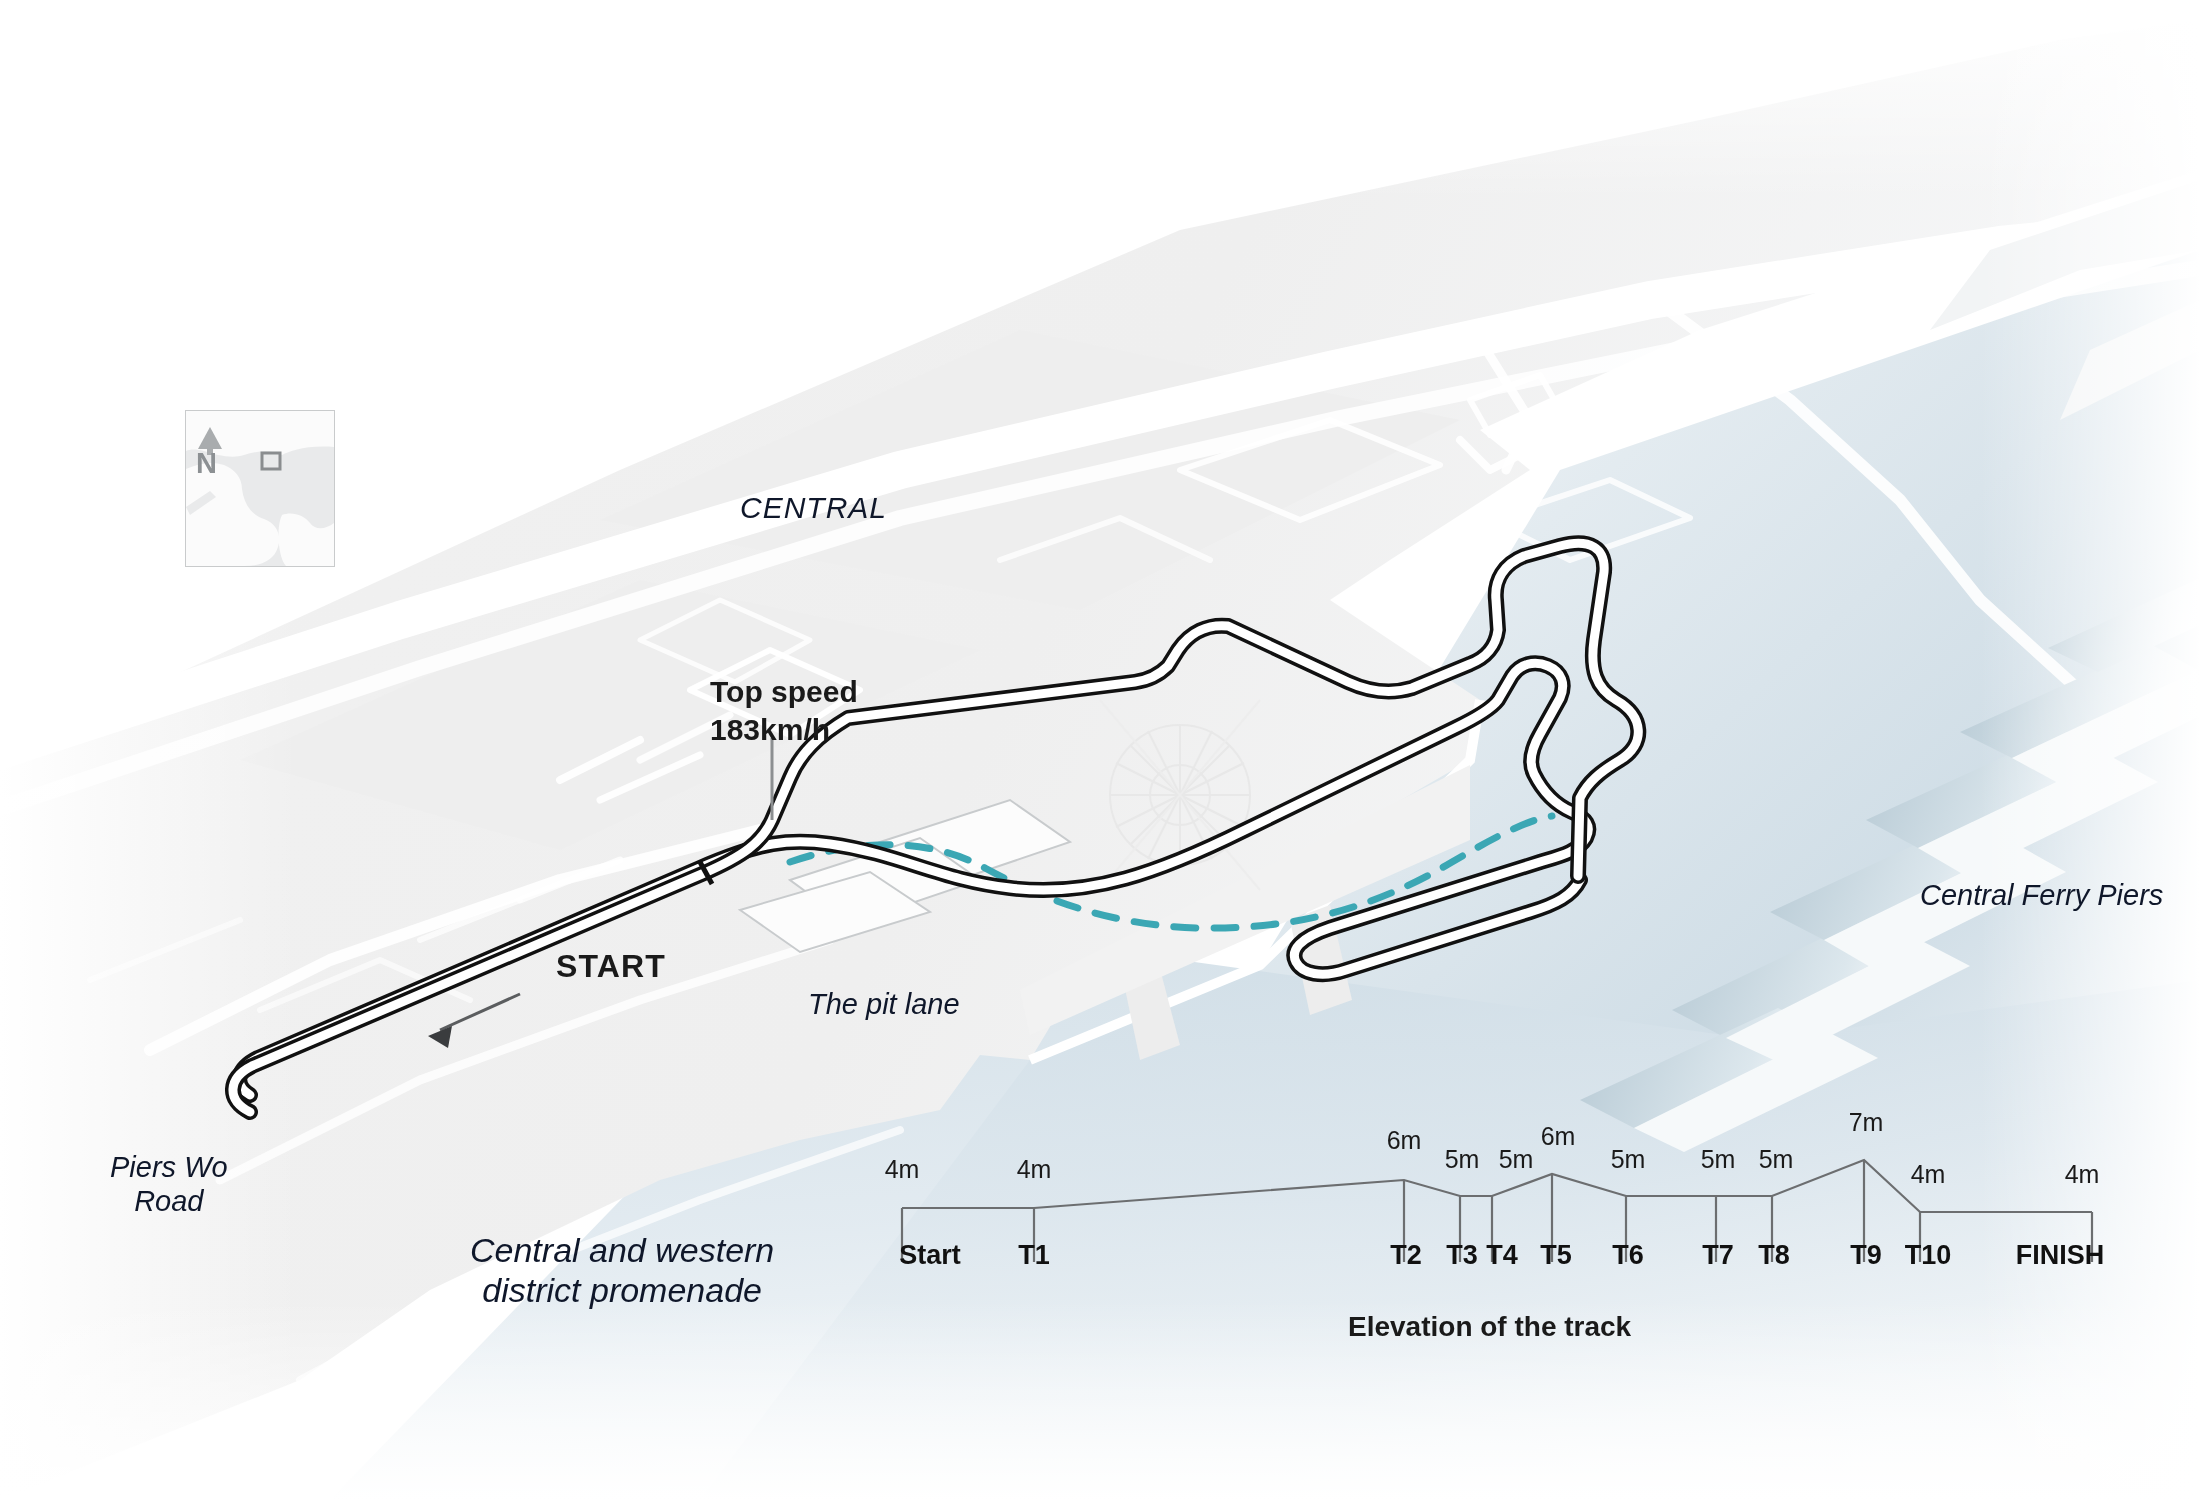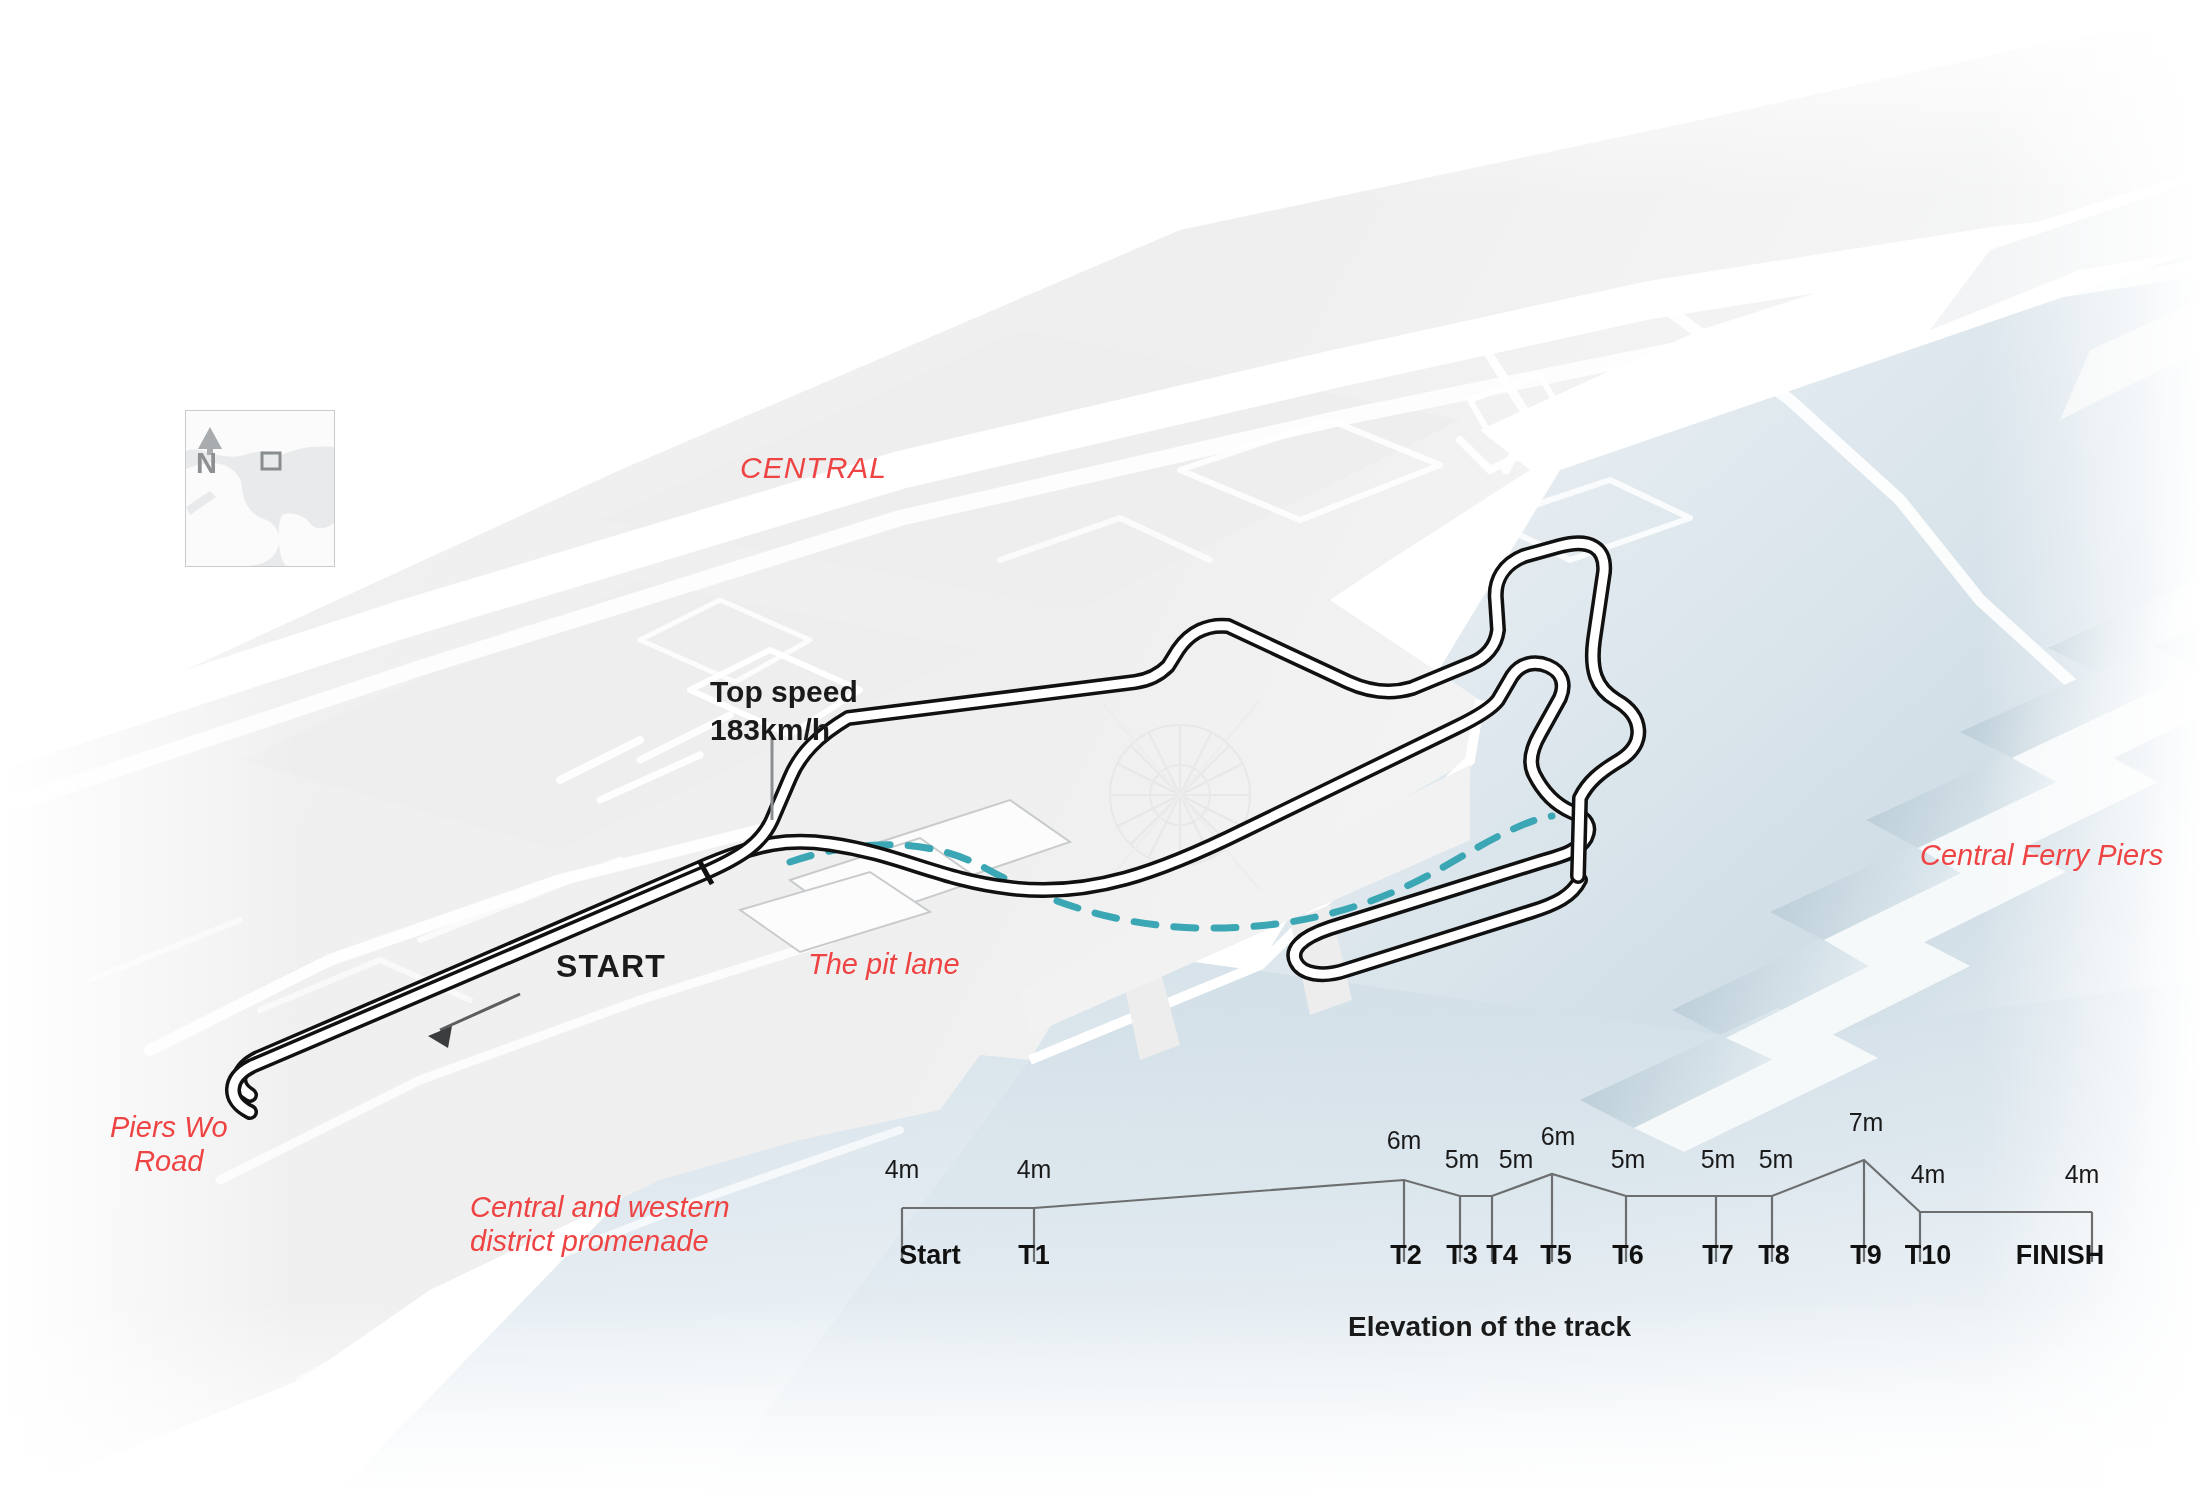--- a/index.html
+++ b/index.html
@@ -5,27 +5,27 @@
   html,body{margin:0;padding:0;}
   body{
     width:2200px;height:1500px;overflow:hidden;
     font-family:"Liberation Sans","DejaVu Sans",sans-serif;
     background:#ffffff;
   }
   #stage{position:relative;width:2200px;height:1500px;}
   #stage svg.layer{position:absolute;left:0;top:0;width:2200px;height:1500px;}
 
   .lbl{position:absolute;white-space:pre;line-height:1.18;}
-  .lbl-italic{font-style:italic;color:#ef4444;}
+  .lbl-italic{font-style:italic;color:#0f172a;margin-top:40px;}
   .lbl-bold{font-weight:bold;color:#1a1a1a;}
 
   #label-central{left:740px;top:450px;font-size:30px;letter-spacing:1px;}
   #label-ferry{left:1920px;top:838px;font-size:29px;}
   #label-lungwo{left:110px;top:1110px;font-size:29px;text-align:center;}
-  #label-promenade{left:470px;top:1190px;font-size:29px;text-align:left;}
+  #label-promenade{left:470px;top:1190px;font-size:34px;text-align:center;}
   #label-pitlane{left:808px;top:947px;font-size:29px;text-align:center;}
   #label-start{left:556px;top:948px;font-size:32px;letter-spacing:1.1px;}
   #label-topspeed{left:710px;top:673px;font-size:30px;line-height:1.25;}
 
   #elev-title{left:1348px;top:1310px;font-size:28px;}
 
   .elev-m{position:absolute;font-size:25px;color:#1a1a1a;transform:translateX(-50%);white-space:nowrap;}
   .elev-t{position:absolute;font-size:27px;font-weight:bold;color:#111;transform:translateX(-50%);white-space:nowrap;}
 
   #inset{position:absolute;left:185px;top:410px;width:148px;height:155px;

